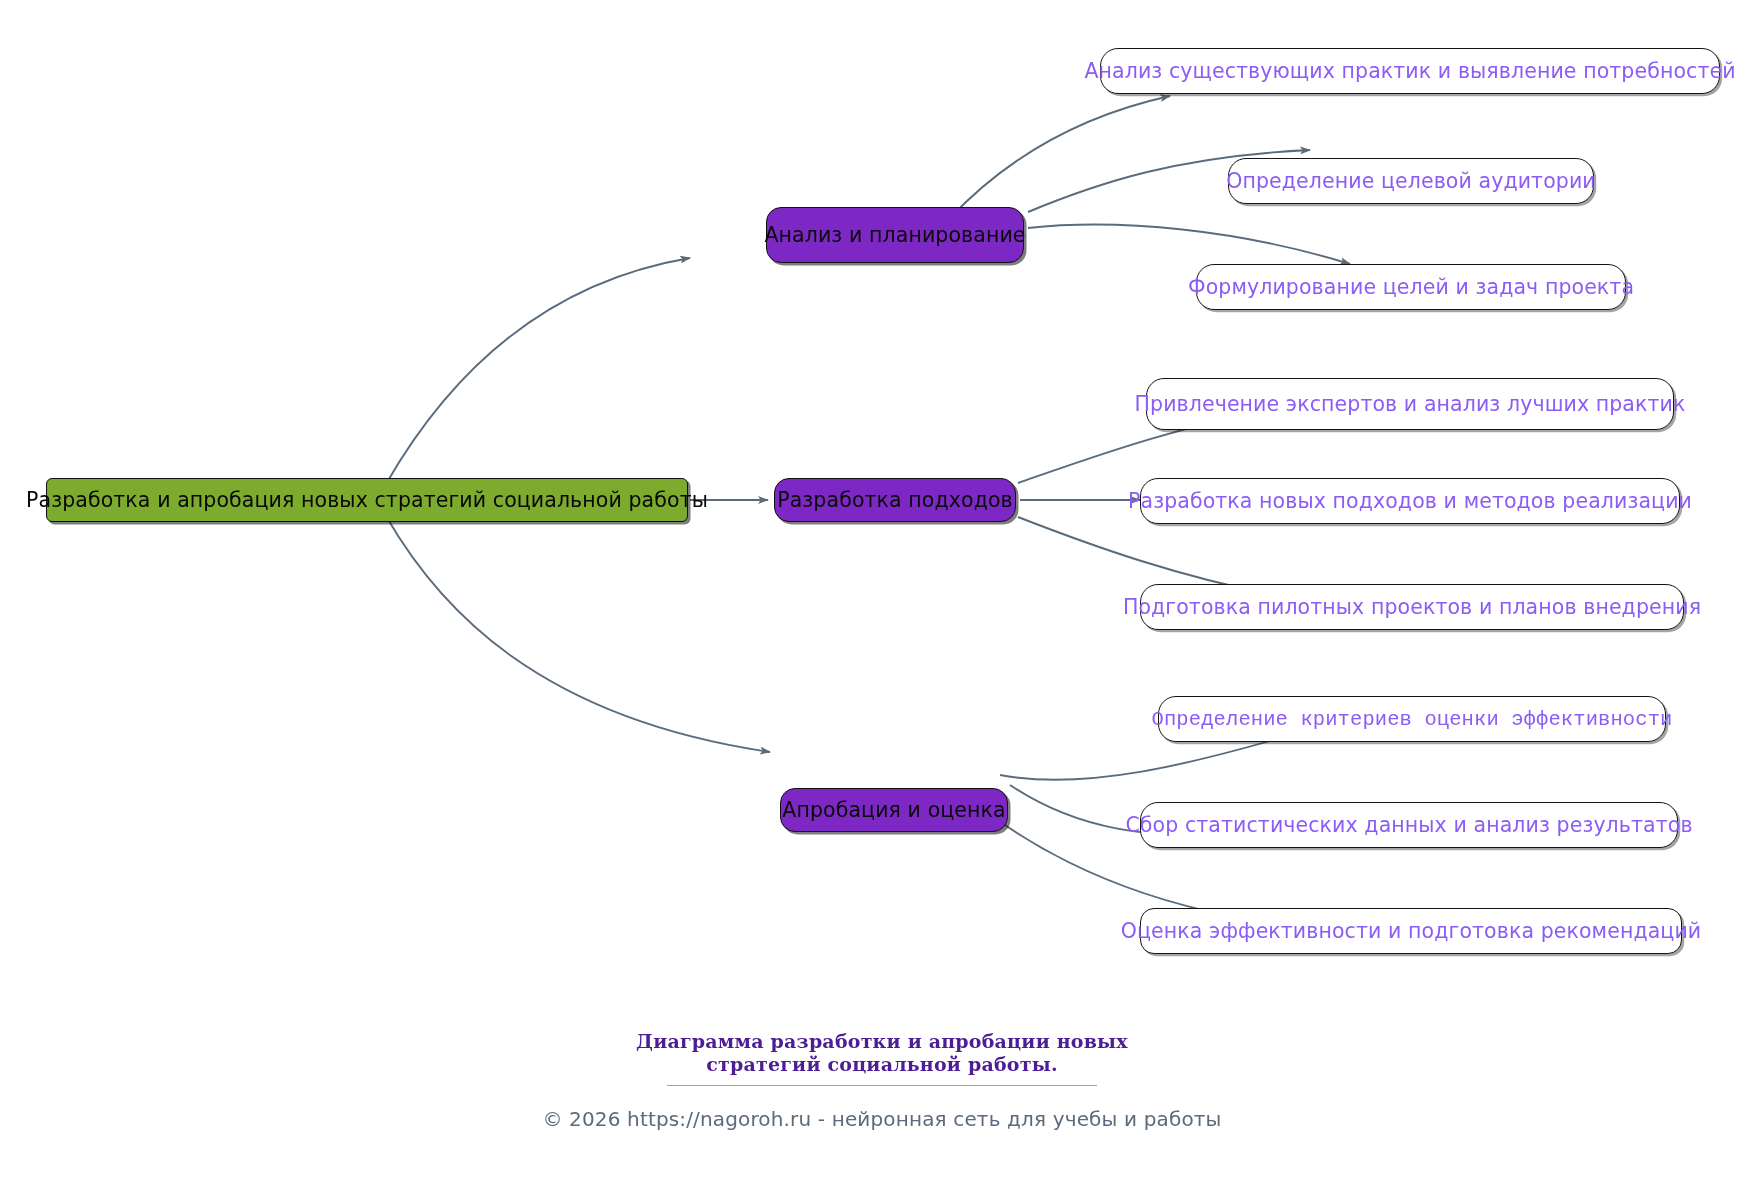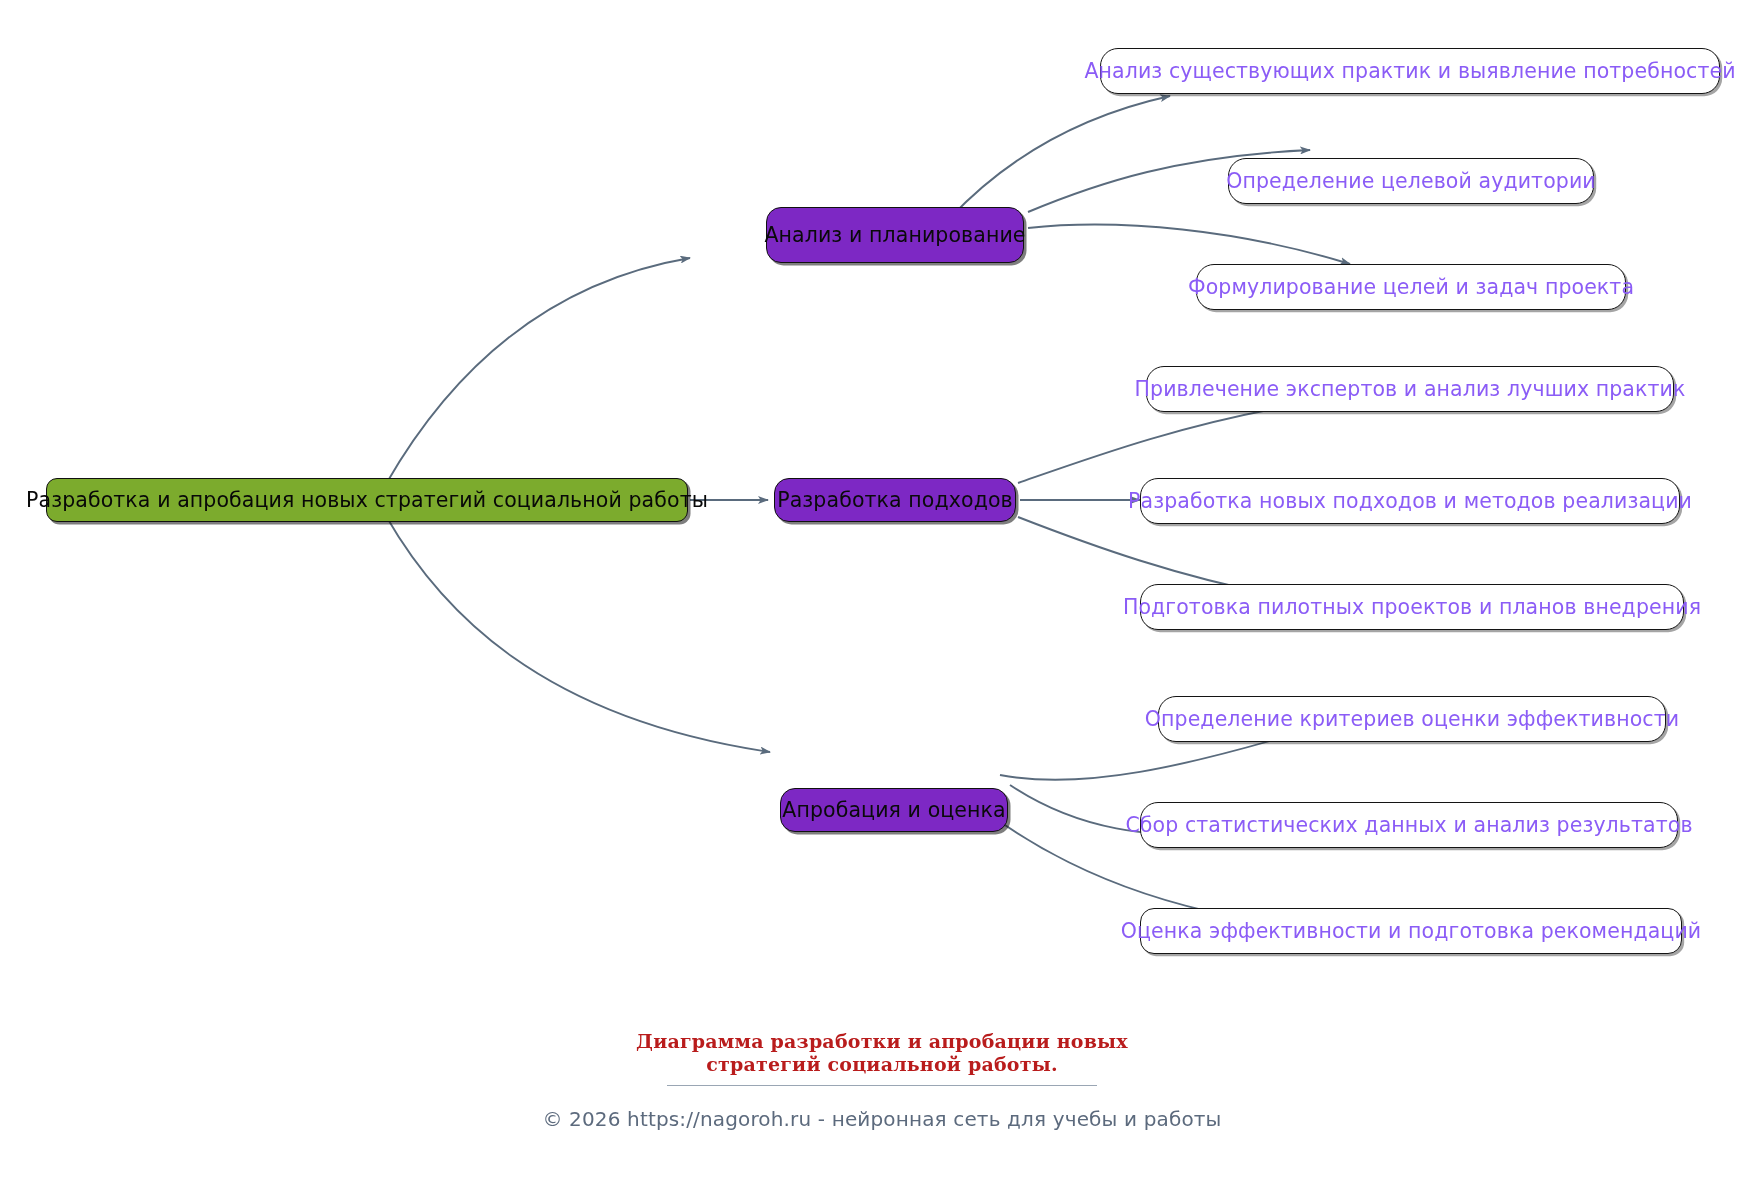--- a/index.html
+++ b/index.html
@@ -46,21 +46,21 @@
     font-family: "DejaVu Sans", sans-serif;
     letter-spacing: 0.1px;
   }
 
   .node-root {
     background: #7cab2d;
     border-color: #101010;
     color: #080808;
     font-size: 20.5px;
     box-shadow: 2.5px 2.5px 0 rgba(20,20,20,0.55);
-    border-radius: 11px;
+    border-radius: 6px;
   }
 
   .node-branch {
     background: #7d28c4;
     border-color: #101010;
     color: #0a0a0a;
     font-size: 20.5px;
     box-shadow: 2.5px 2.5px 0 rgba(20,20,20,0.55);
     border-radius: 15px;
   }
@@ -72,21 +72,21 @@
     font-size: 20.5px;
     box-shadow: 2.2px 2.2px 0 rgba(30,30,30,0.40);
     border-radius: 18px;
   }
 
   .caption {
     position: absolute;
     text-align: center;
     font-family: "DejaVu Serif", serif;
     font-weight: bold;
-    color: #b91c1c;
+    color: #4c1d95;
     font-size: 19px;
     line-height: 1.22;
     letter-spacing: 0.2px;
   }
 
   .footer-rule {
     position: absolute;
     border-top: 1.3px solid #9aa6b4;
   }
 
@@ -154,33 +154,33 @@
   </div>
 
   <div class="node node-leaf" style="left:1228px; top:158px; width:366px; height:46px;">
     <span>Определение целевой аудитории</span>
   </div>
 
   <div class="node node-leaf" style="left:1196px; top:264px; width:430px; height:46px;">
     <span>Формулирование целей и задач проекта</span>
   </div>
 
-  <div class="node node-leaf" style="left:1146px; top:366px; width:528px; height:46px;">
+  <div class="node node-leaf" style="left:1146px; top:378px; width:528px; height:52px;">
     <span>Привлечение экспертов и анализ лучших практик</span>
   </div>
 
   <div class="node node-leaf" style="left:1140px; top:478px; width:540px; height:46px;">
     <span>Разработка новых подходов и методов реализации</span>
   </div>
 
   <div class="node node-leaf" style="left:1140px; top:584px; width:544px; height:46px;">
     <span>Подготовка пилотных проектов и планов внедрения</span>
   </div>
 
-  <div class="node node-leaf" style="left:1158px; top:696px; width:508px; height:46px;">
+  <div class="node node-leaf" style="left:1158px; top:696px; width:508px; height:46px;font-family:Liberation Mono, monospace;">
     <span>Определение критериев оценки эффективности</span>
   </div>
 
   <div class="node node-leaf" style="left:1140px; top:802px; width:538px; height:46px;">
     <span>Сбор статистических данных и анализ результатов</span>
   </div>
 
   <div class="node node-leaf" style="left:1140px; top:908px; width:542px; height:46px;border-radius:14px;">
     <span>Оценка эффективности и подготовка рекомендаций</span>
   </div>

